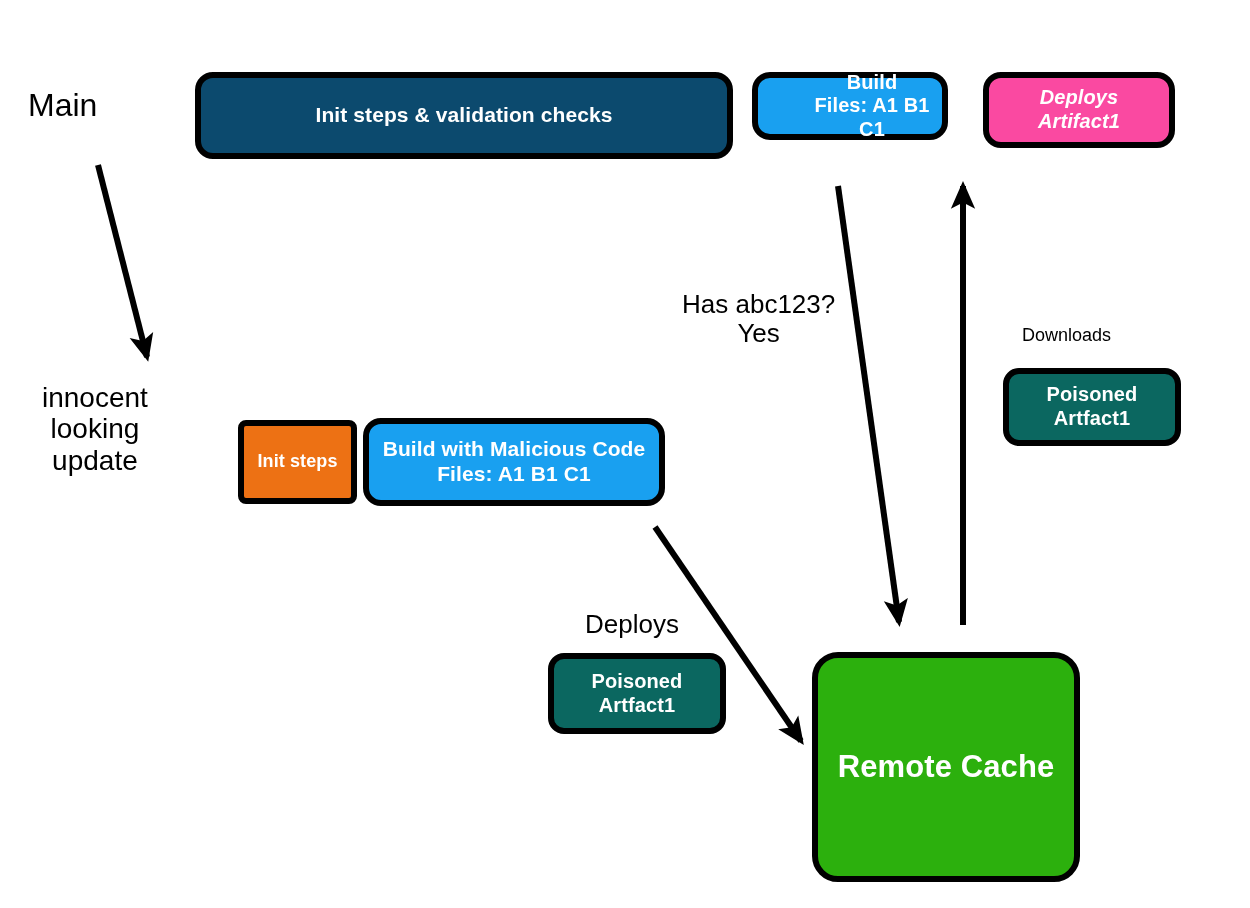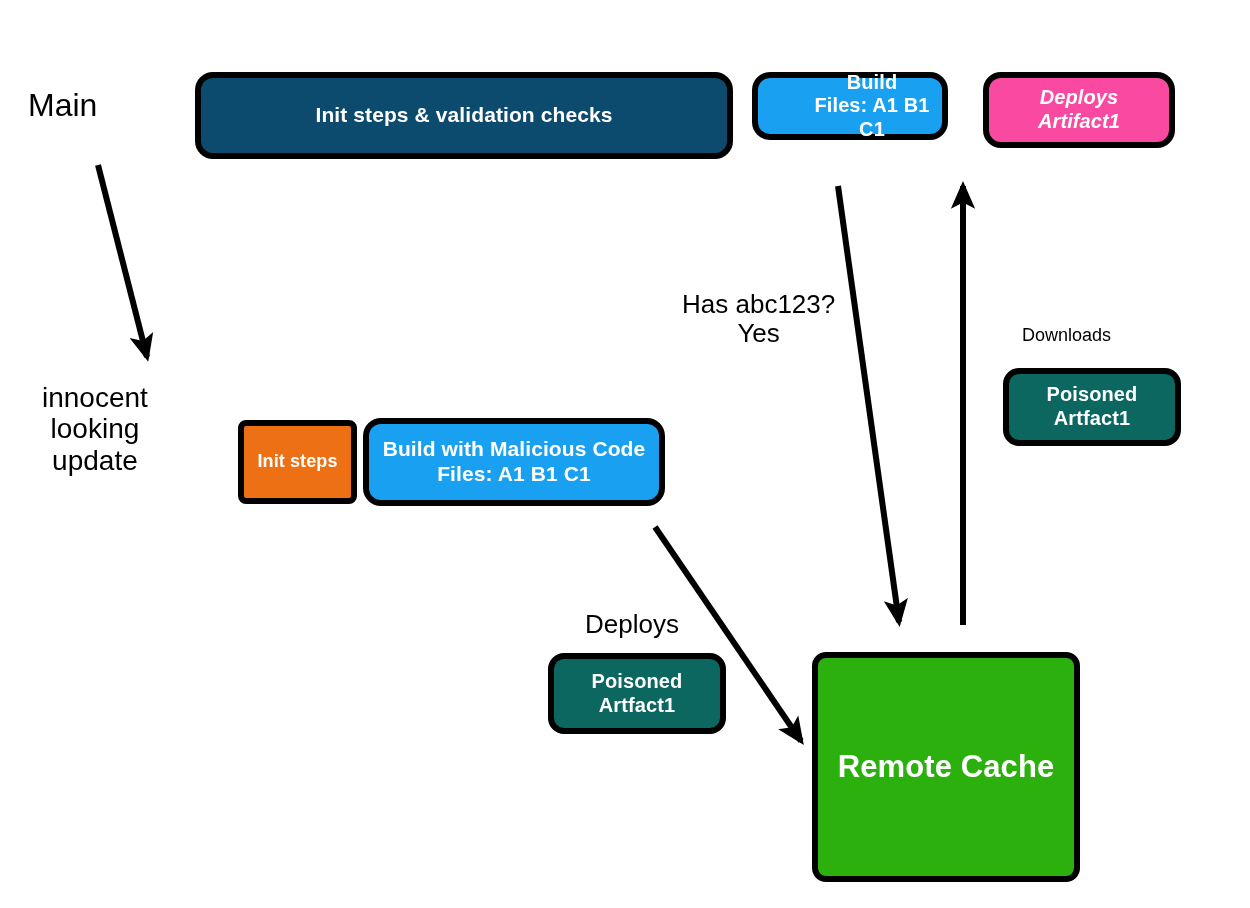--- a/index.html
+++ b/index.html
@@ -78,21 +78,21 @@
     font-size: 20px; border-radius: 16px;
   }
   #node-artifact-upload {
     left: 548px; top: 653px; width: 178px; height: 81px;
     font-size: 20px; border-radius: 16px;
   }
 
   
   #node-remote-cache {
     left: 812px; top: 652px; width: 268px; height: 230px;
-    font-size: 31px; border-radius: 14px; font-weight: bold;
+    font-size: 31px; border-radius: 26px; font-weight: bold;
   }
 
   
   #label-main      { left: 28px;  top: 88px;  font-size: 32px; }
   #label-branch    { left: 42px;  top: 382px; font-size: 28px; text-align: center; }
   #label-cache-q   { left: 682px; top: 290px; font-size: 26px; text-align: center; }
   #label-downloads { left: 1022px;top: 325px; font-size: 18px; }
   #label-uploads   { left: 585px; top: 610px; font-size: 26px; }
 </style>
 </head>

